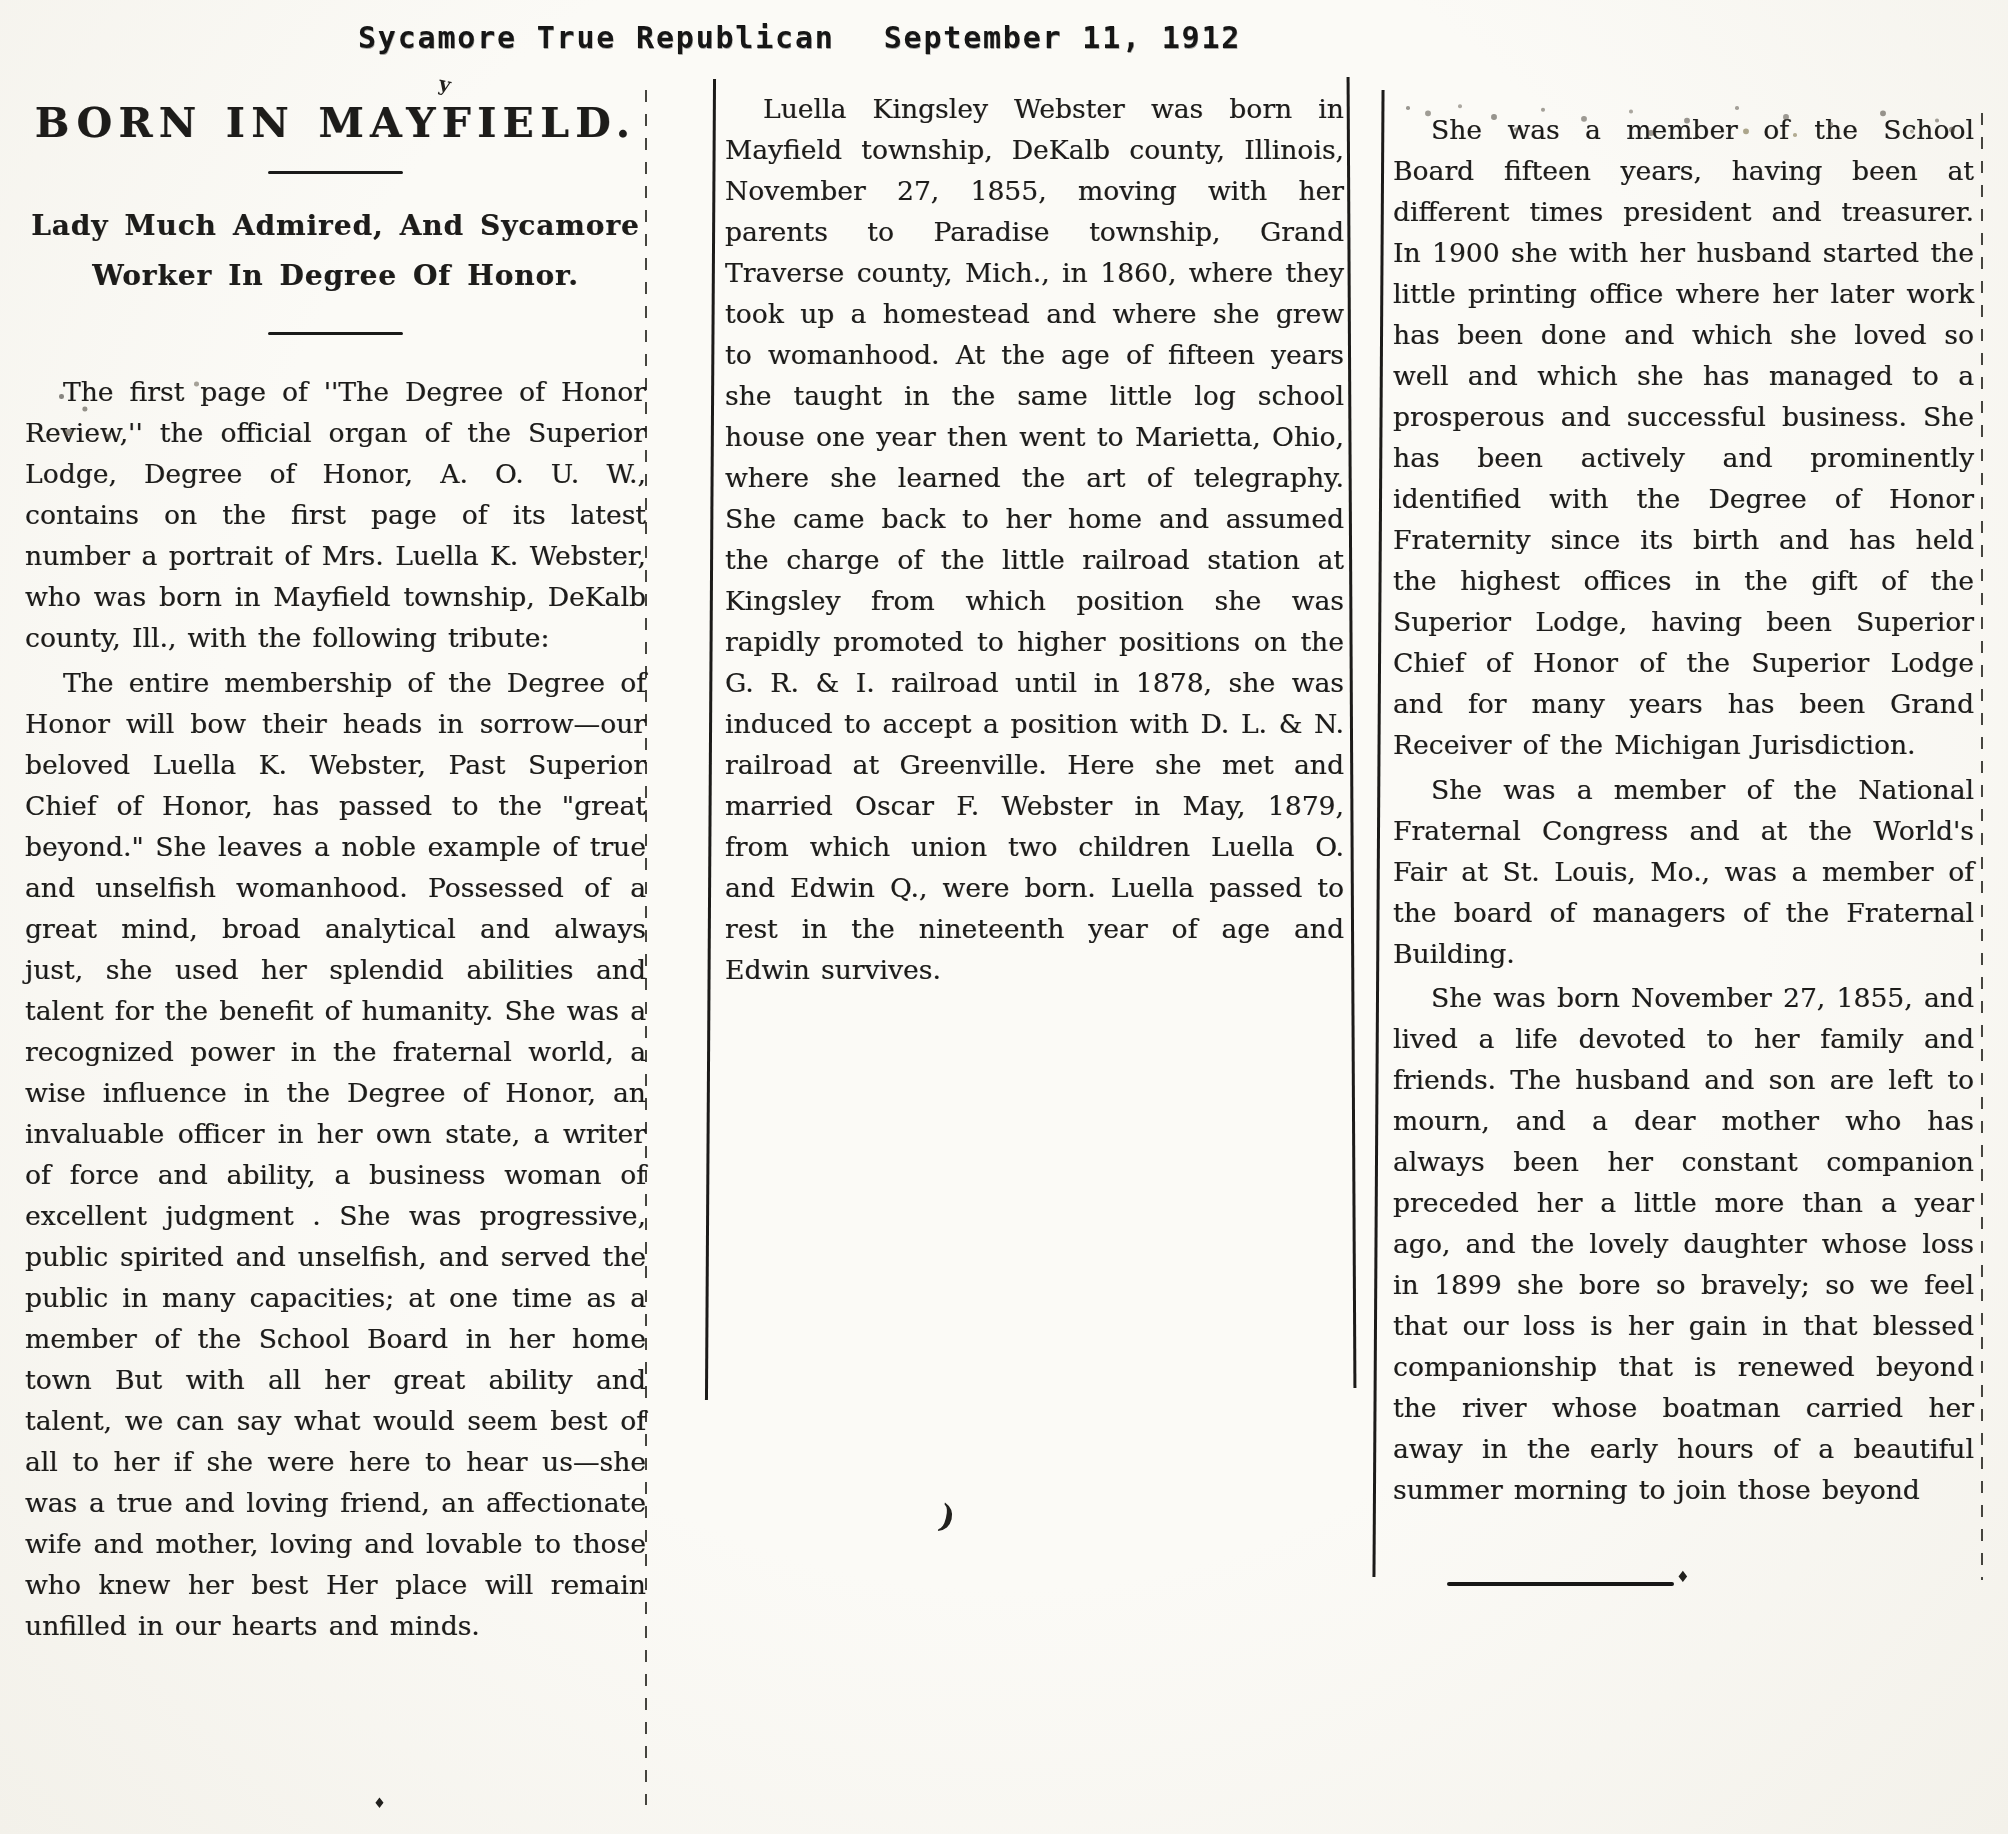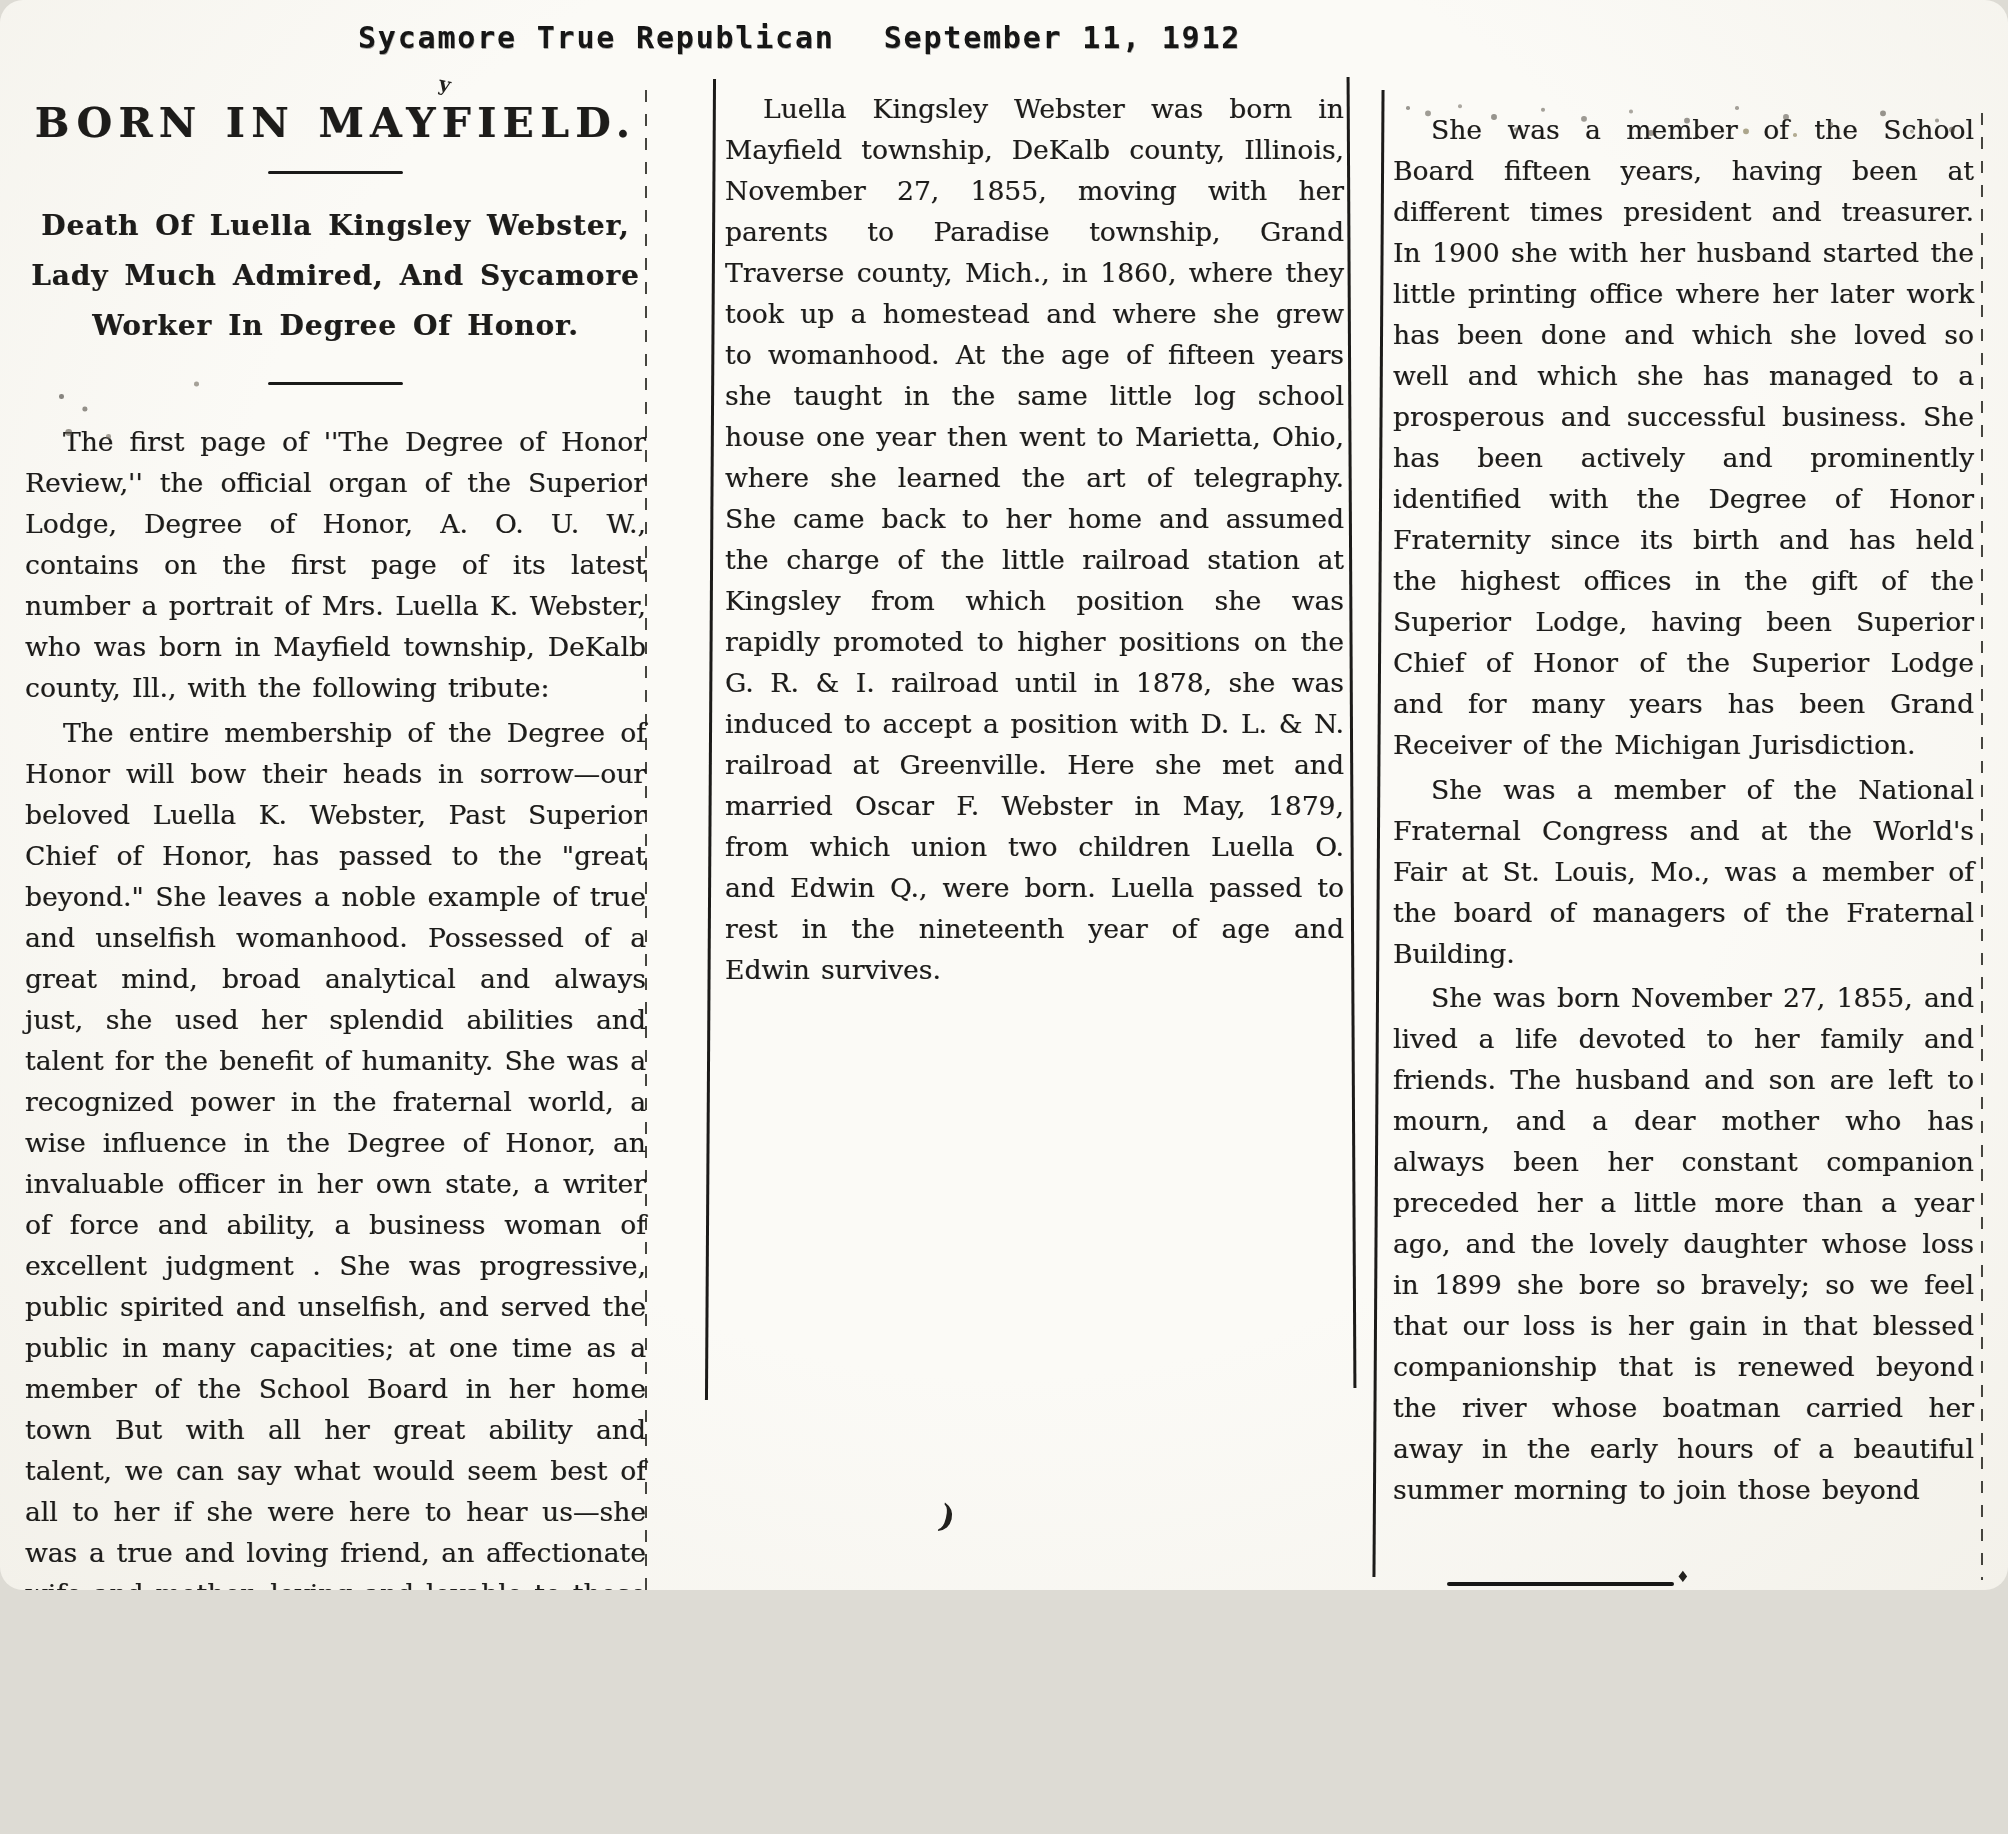--- a/index.html
+++ b/index.html
@@ -1,23 +1,22 @@
 <!DOCTYPE html>
 <html style="font-size:14.4px"><head>
 <meta charset="utf-8">
 <style>
   html,body{margin:0;padding:0;background:#dddbd4;}
   .canvas{
     position:relative;
-    width:2008px;height:1590px;
+    width:2008px;height:1834px;
     background:radial-gradient(ellipse at 50% 40%, #fbfaf6 55%, #f3f1ea 100%);
     overflow:hidden;
     font-family:"DejaVu Serif", serif;
     color:#1d1c1a;
-    border-radius:23px;
   }
   
   .masthead{
     position:absolute;left:358px;top:20px;
     font-family:"DejaVu Sans Mono", monospace;
     font-size:30px;font-weight:bold;letter-spacing:1.8px;
     color:#161616;white-space:nowrap;
     text-shadow:0.5px 0.5px 0 rgba(10,10,10,.35);
   }
   .masthead .date{margin-left:49px;}
@@ -83,21 +82,20 @@
   <div class="vrule dashed" style="left:645px;top:90px;height:1715px;"></div>
   <div class="vrule lean-l" style="left:709px;top:79px;height:1321px;"></div>
   <div class="vrule lean-r" style="left:1350px;top:77px;height:1311px;"></div>
   <div class="vrule lean-l" style="left:1377px;top:90px;height:1487px;"></div>
   <div class="vrule dashed" style="left:1981px;top:113px;height:1467px;"></div>
 
   <div class="col" id="col1">
     <h1 class="headline">BORN IN MAYFIELD.</h1>
     <div class="divider"></div>
     <div class="subhead">
-      <div>Death Of Luella Kingsley Webster,</div>
       <div>Lady Much Admired, And Sycamore</div>
       <div>Worker In Degree Of Honor.</div>
     </div>
     <div class="divider second"></div>
     <div class="lead-space"></div>
     <p>The first page of ''The Degree of Honor Review,'' the official organ of the Superior Lodge, Degree of Honor, A. O. U. W., contains on the first page of its latest number a portrait of Mrs. Luella K. Webster, who was born in Mayfield township, DeKalb county, Ill., with the following tribute:</p>
     <p>The entire membership of the Degree of Honor will bow their heads in sorrow—our beloved Luella K. Webster, Past Superior Chief of Honor, has passed to the "great beyond." She leaves a noble example of true and unselfish womanhood. Possessed of a great mind, broad analytical and always just, she used her splendid abilities and talent for the benefit of humanity. She was a recognized power in the fraternal world, a wise influence in the Degree of Honor, an invaluable officer in her own state, a writer of force and ability, a business woman of excellent judgment . She was progressive, public spirited and unselfish, and served the public in many capacities; at one time as a member of the School Board in her home town  But with all her great ability and talent, we can say what would seem best of all to her if she were here to hear us—she was a true and loving friend, an affectionate wife and mother, loving and lovable to those who knew her best  Her place will remain unfilled in our hearts and minds.</p>
   </div>
 
   <div class="col" id="col2">

